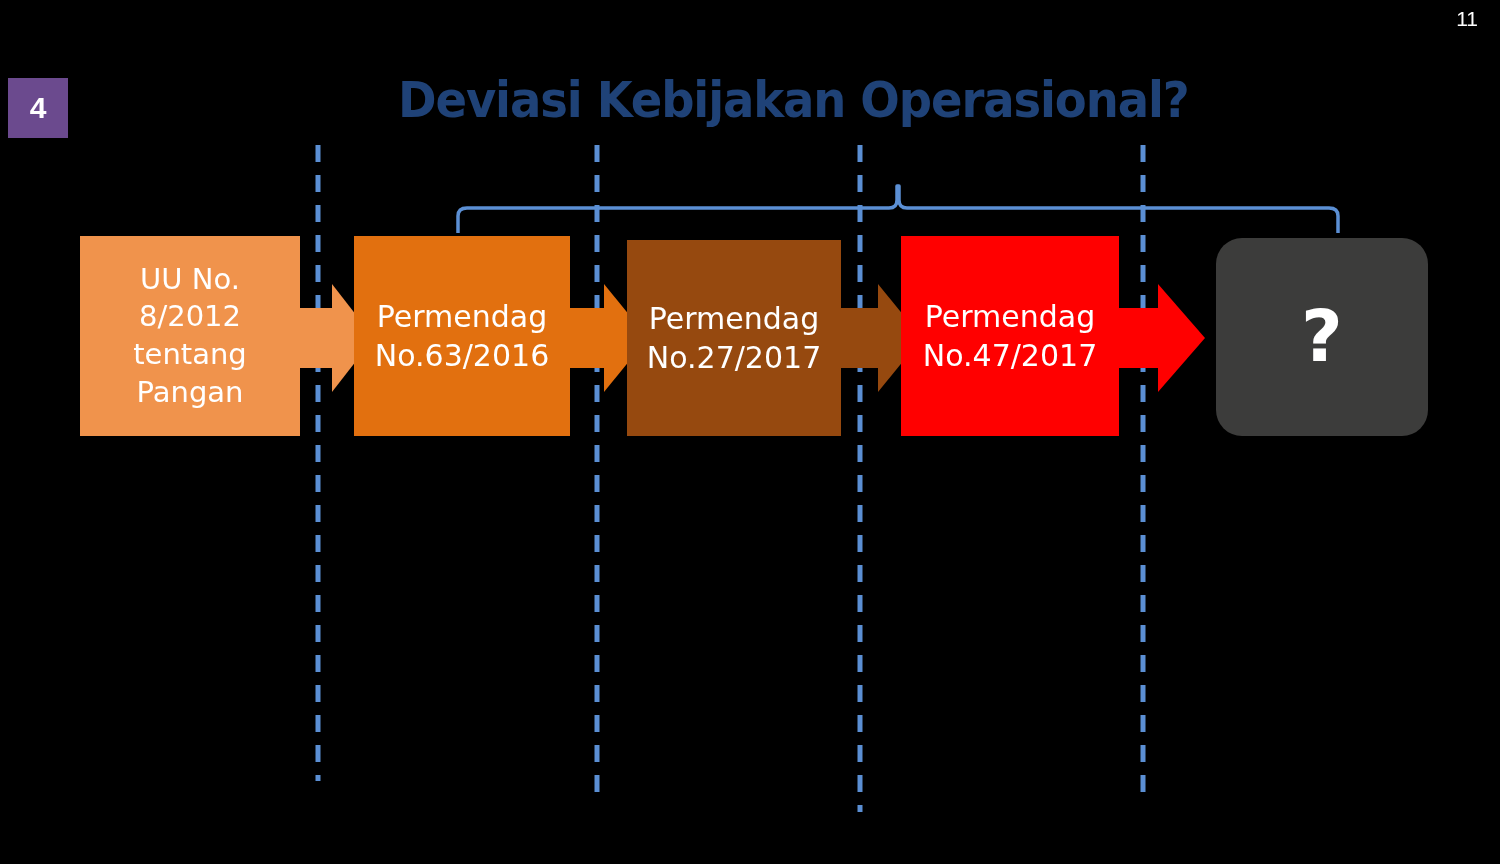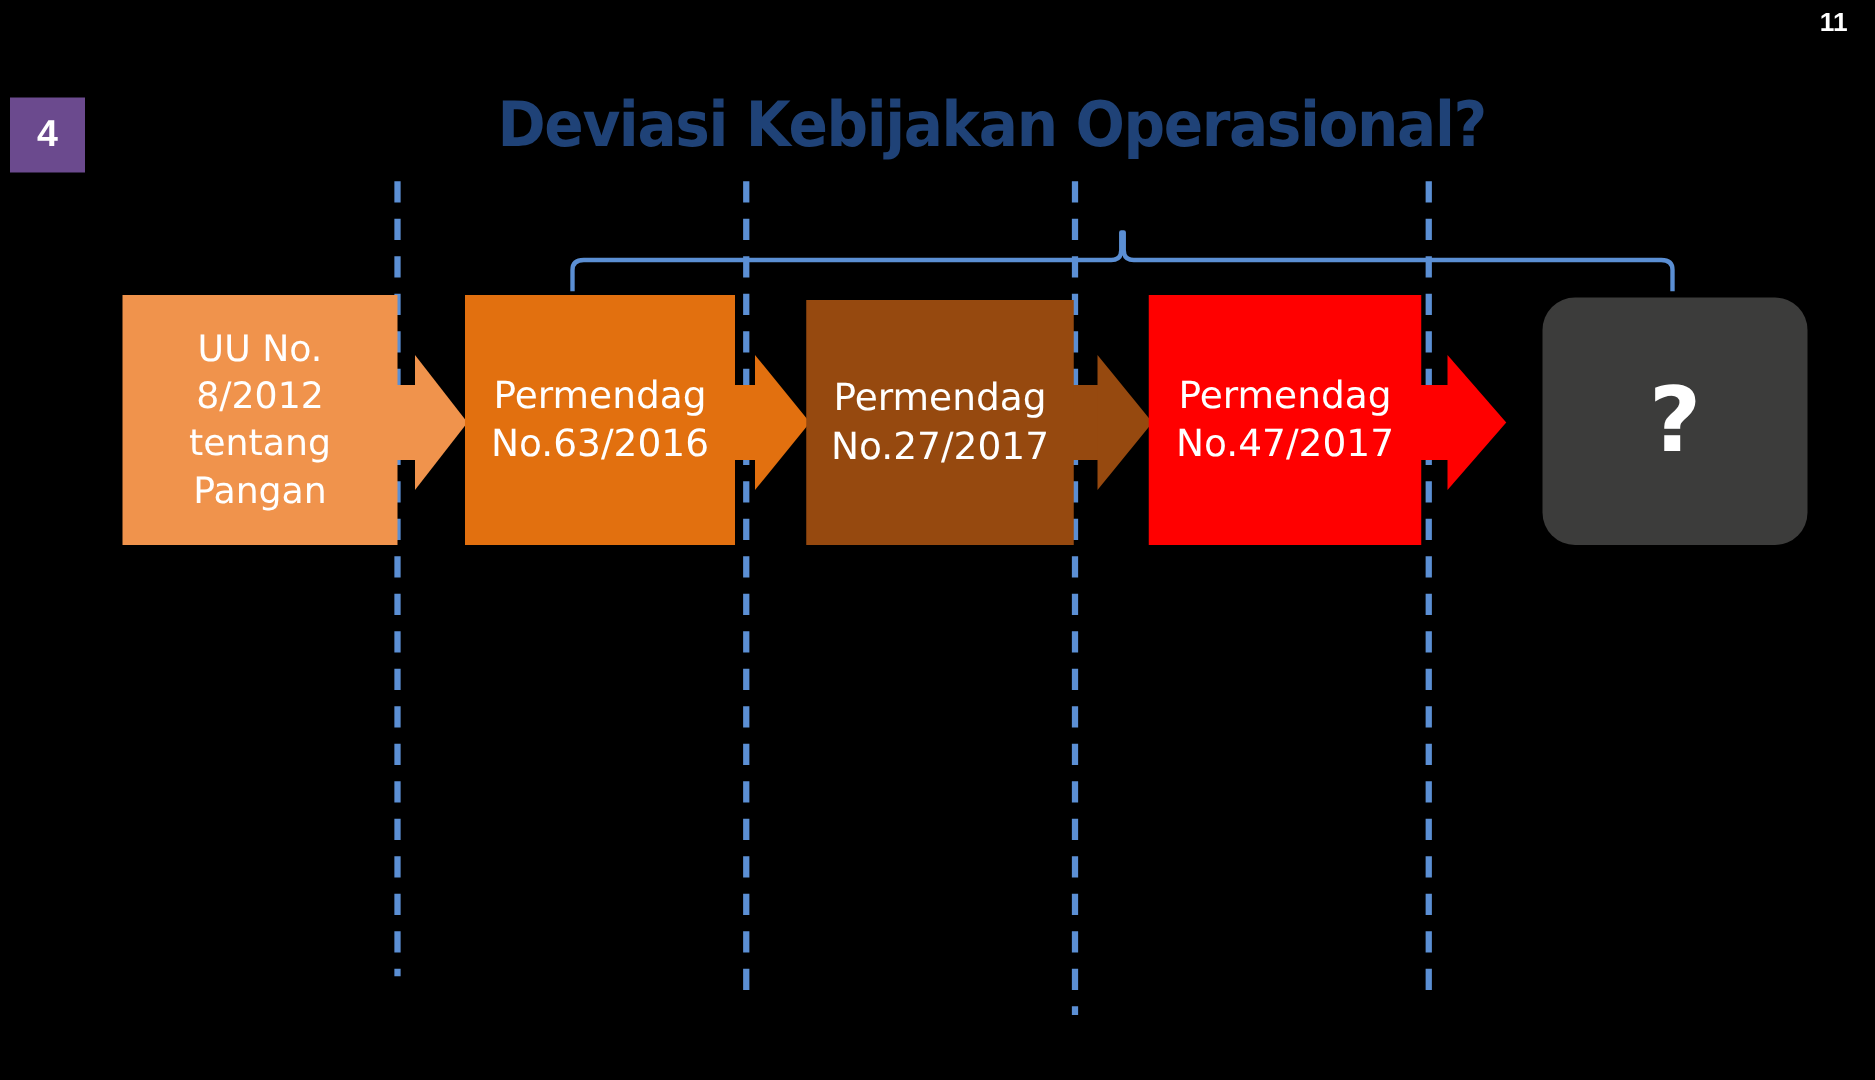--- a/index.html
+++ b/index.html
@@ -6,21 +6,21 @@
   body{
     width:1500px;height:864px;position:relative;overflow:hidden;
     font-family:"Liberation Sans",sans-serif;
     background:#000000;
   }
   #slide{position:absolute;left:0;top:0;width:1500px;height:864px;background:#000000;}
 
   
   .page-number{
     position:absolute;right:22px;top:8px;
-    color:#ffffff;font-size:21px;font-weight:bold;
+    color:#ffffff;font-size:21px;font-weight:normal;
     letter-spacing:0px;line-height:1;
   }
 
   
   .section-badge{
     position:absolute;left:8px;top:78px;width:60px;height:60px;
     background:#6B4A8E;
     display:flex;align-items:center;justify-content:center;
   }
   .section-badge span{
@@ -48,21 +48,20 @@
     position:absolute;
     display:flex;align-items:center;justify-content:center;
     text-align:center;
     color:#ffffff;
     font-size:30px;
     line-height:1.30;
     font-family:"DejaVu Sans","Liberation Sans",sans-serif;
     box-sizing:border-box;
     padding:0 6px;
     white-space:pre-line;
-    margin-left:18px;
   }
   #box-0{left:80px;top:236px;width:220px;height:200px;background:#F0934C;font-size:29px;}
   #box-1{left:354px;top:236px;width:216px;height:200px;background:#E2700F;}
   #box-2{left:627px;top:240px;width:214px;height:196px;background:#96490F;}
   #box-3{left:901px;top:236px;width:218px;height:200px;background:#FF0000;}
   #box-q{
     left:1216px;top:238px;width:212px;height:198px;
     background:#3C3C3B;border-radius:26px;
     font-size:72px;font-weight:bold;
   }

